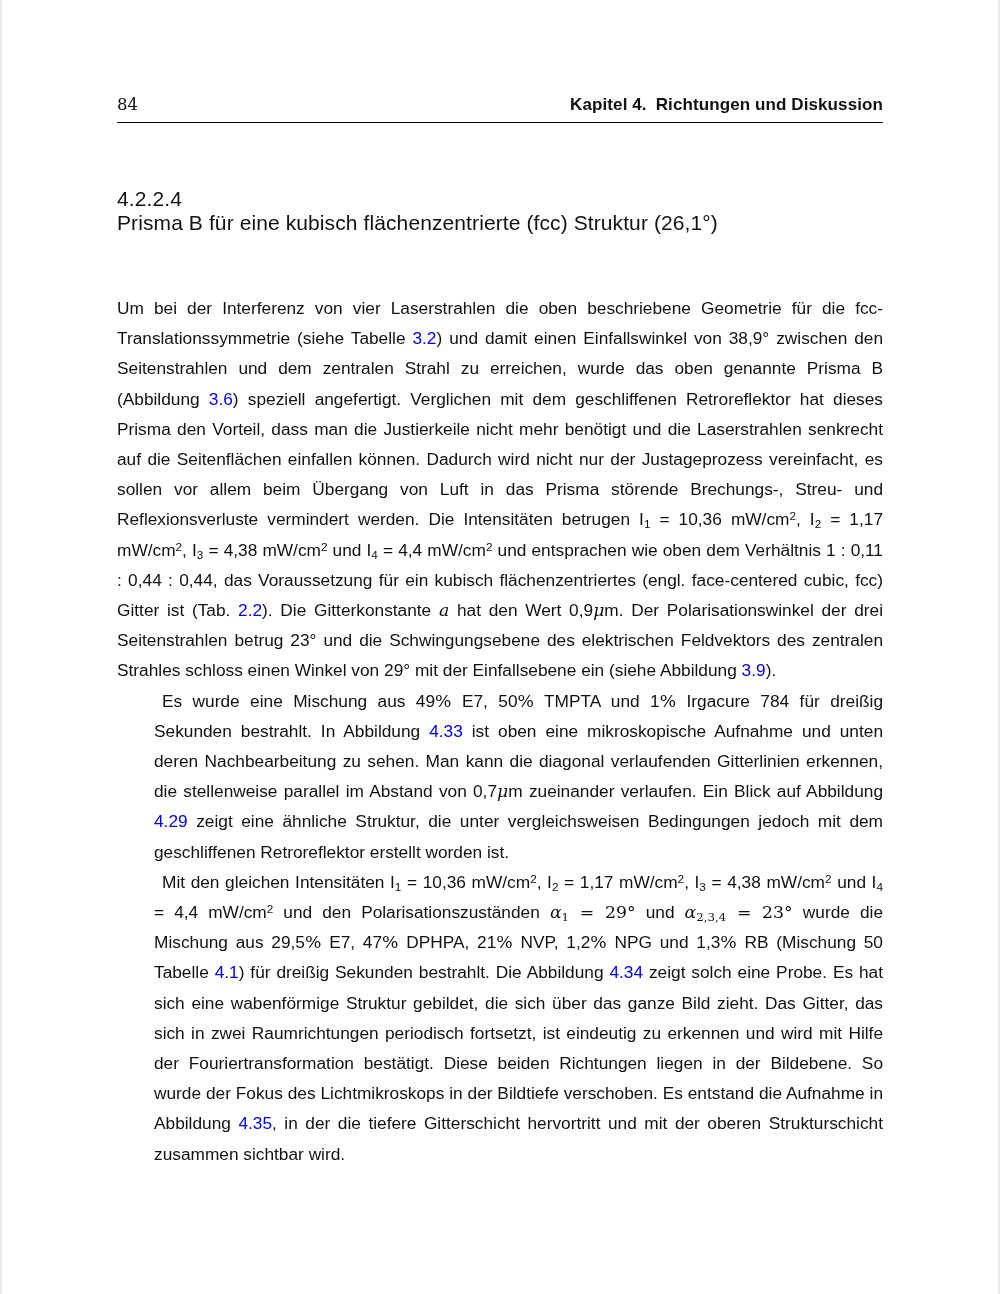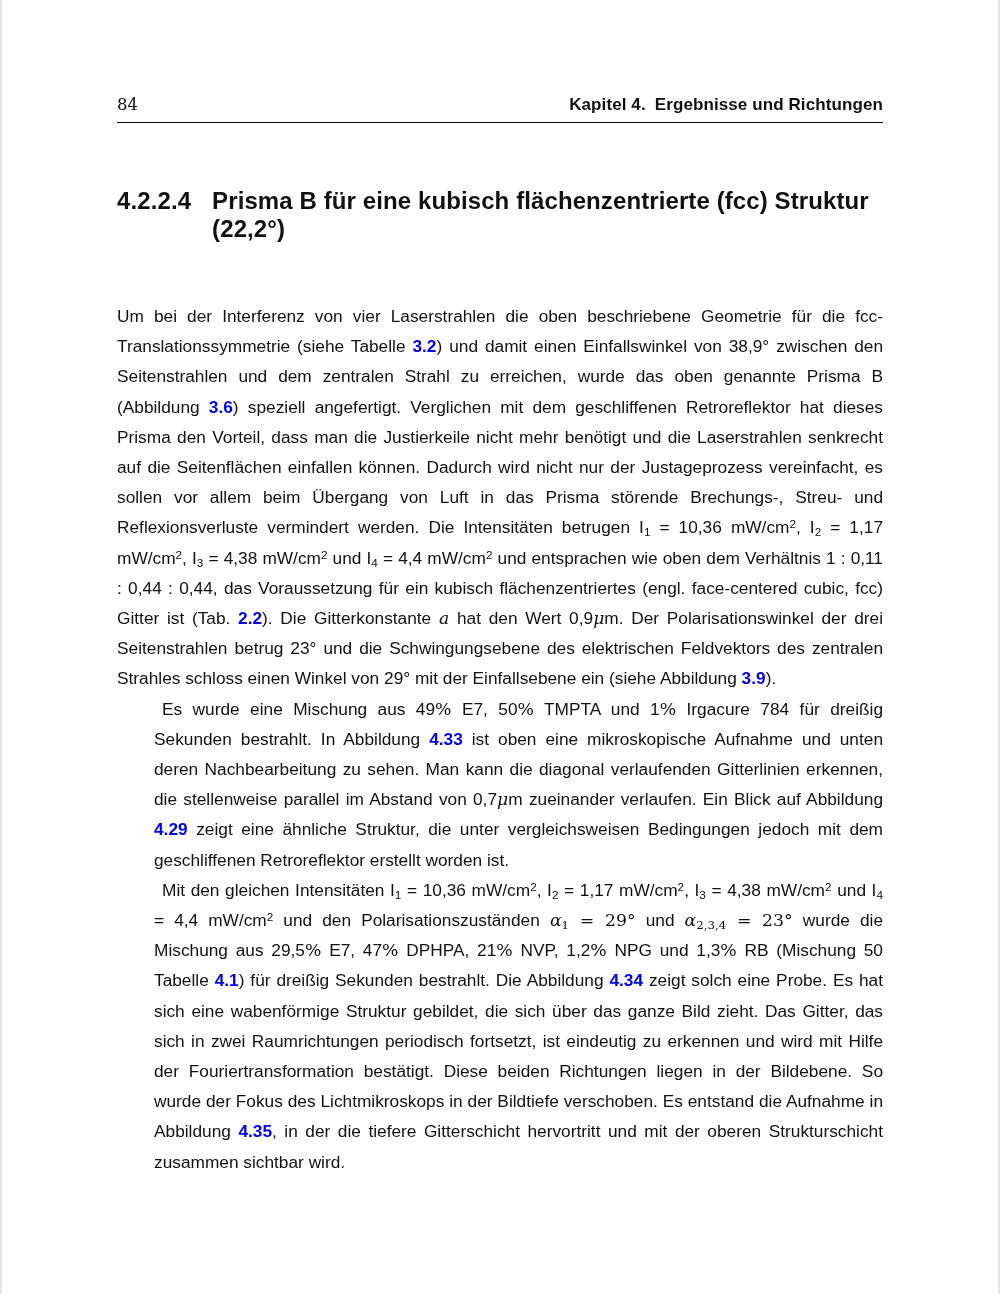--- a/index.html
+++ b/index.html
@@ -35,41 +35,41 @@
     letter-spacing: 0.1px;
   }
   .running-head .rh-chapter { margin-right: 9px; margin-top: 16px; }
   .header-rule {
     border: none;
     border-top: 1px solid var(--rule, #000000);
     margin: 7px 0 0 0;
   }
   .section-heading {
     margin: 64px 0 0 0;
-    font-size: 24px;
-    font-weight: bold;
+    font-size: 21px;
+    font-weight: normal;
     letter-spacing: 0.1px;
     display: flex;
+    flex-direction: column;
   }
   .section-heading .sec-number { margin-right: 21px; }
   .body-text {
     margin-top: 58px;
     font-size: 17.3px;
     line-height: 30.2px;
     text-align: justify;
     hyphens: auto;
     -webkit-hyphens: auto;
   }
   .para { margin: 0; }
   .para.indent { text-indent: 8px; margin-left: 37px; }
   .rn { white-space: pre-wrap; }
   .link {
     color: var(--link, #0000ee);
     cursor: pointer;
-    font-weight: bold;
   }
   .sub {
     font-size: 68%;
     vertical-align: -0.22em;
     line-height: 0;
   }
   .sup {
     font-size: 68%;
     vertical-align: 0.45em;
     line-height: 0;
@@ -81,29 +81,29 @@
   }
 </style>
 </head>
 <body>
 
 <div class="page">
 
   <header class="page-header">
     <span class="page-number">84</span>
     <span class="running-head">
-      <span class="rh-chapter">Kapitel 4.</span><span>Ergebnisse und Richtungen</span>
+      <span class="rh-chapter">Kapitel 4.</span><span>Richtungen und Diskussion</span>
     </span>
   </header>
 
   <hr class="header-rule">
 
   <h2 class="section-heading">
     <span class="sec-number">4.2.2.4</span>
-    <span class="sec-title">Prisma B für eine kubisch flächenzentrierte (fcc) Struktur (22,2°)</span>
+    <span class="sec-title">Prisma B für eine kubisch flächenzentrierte (fcc) Struktur (26,1°)</span>
   </h2>
 
   <main class="body-text">
     <p class="para"><span class="rn">Um bei der Interferenz von vier Laserstrahlen die oben beschriebene Geometrie für die fcc-Translationssymmetrie (siehe Tabelle </span><span class="rn link">3.2</span><span class="rn">) und damit einen Einfallswinkel von 38,9° zwischen den Seitenstrahlen und dem zentralen Strahl zu erreichen, wurde das oben genannte Prisma B (Abbildung </span><span class="rn link">3.6</span><span class="rn">) speziell angefertigt. Verglichen mit dem geschliffenen Retroreflektor hat dieses Prisma den Vorteil, dass man die Justierkeile nicht mehr benötigt und die Laserstrahlen senkrecht auf die Seitenflächen einfallen können. Dadurch wird nicht nur der Justageprozess vereinfacht, es sollen vor allem beim Übergang von Luft in das Prisma störende Brechungs-, Streu- und Reflexionsverluste vermindert werden. Die Intensitäten betrugen I</span><span class="rn sub">1</span><span class="rn"> = 10,36 mW/cm</span><span class="rn sup">2</span><span class="rn">, I</span><span class="rn sub">2</span><span class="rn"> = 1,17 mW/cm</span><span class="rn sup">2</span><span class="rn">, I</span><span class="rn sub">3</span><span class="rn"> = 4,38 mW/cm</span><span class="rn sup">2</span><span class="rn"> und I</span><span class="rn sub">4</span><span class="rn"> = 4,4 mW/cm</span><span class="rn sup">2</span><span class="rn"> und entsprachen wie oben dem Verhältnis 1 : 0,11 : 0,44 : 0,44, das Voraussetzung für ein kubisch flächenzentriertes (engl. face-centered cubic, fcc) Gitter ist (Tab. </span><span class="rn link">2.2</span><span class="rn">). Die Gitterkonstante </span><span class="rn mi">a</span><span class="rn"> hat den Wert 0,9</span><span class="rn mi">μ</span><span class="rn">m. Der Polarisationswinkel der drei Seitenstrahlen betrug 23° und die Schwingungsebene des elektrischen Feldvektors des zentralen Strahles schloss einen Winkel von 29° mit der Einfallsebene ein (siehe Abbildung </span><span class="rn link">3.9</span><span class="rn">).</span></p>
     <p class="para indent"><span class="rn">Es wurde eine Mischung aus 49</span><span class="rn sym">%</span><span class="rn"> E7, 50</span><span class="rn sym">%</span><span class="rn"> TMPTA und 1</span><span class="rn sym">%</span><span class="rn"> Irgacure 784 für dreißig Sekunden bestrahlt. In Abbildung </span><span class="rn link">4.33</span><span class="rn"> ist oben eine mikroskopische Aufnahme und unten deren Nachbearbeitung zu sehen. Man kann die diagonal verlaufenden Gitterlinien erkennen, die stellenweise parallel im Abstand von 0,7</span><span class="rn mi">μ</span><span class="rn">m zueinander verlaufen. Ein Blick auf Abbildung </span><span class="rn link">4.29</span><span class="rn"> zeigt eine ähnliche Struktur, die unter vergleichsweisen Bedingungen jedoch mit dem geschliffenen Retroreflektor erstellt worden ist.</span></p>
     <p class="para indent"><span class="rn">Mit den gleichen Intensitäten I</span><span class="rn sub">1</span><span class="rn"> = 10,36 mW/cm</span><span class="rn sup">2</span><span class="rn">, I</span><span class="rn sub">2</span><span class="rn"> = 1,17 mW/cm</span><span class="rn sup">2</span><span class="rn">, I</span><span class="rn sub">3</span><span class="rn"> = 4,38 mW/cm</span><span class="rn sup">2</span><span class="rn"> und I</span><span class="rn sub">4</span><span class="rn"> = 4,4 mW/cm</span><span class="rn sup">2</span><span class="rn"> und den Polarisationszuständen </span><span class="rn mi">α</span><span class="rn sym sub">1</span><span class="rn sym"> = 29°</span><span class="rn"> und </span><span class="rn mi">α</span><span class="rn sym sub">2,3,4</span><span class="rn sym"> = 23°</span><span class="rn"> wurde die Mischung aus 29,5</span><span class="rn sym">%</span><span class="rn"> E7, 47</span><span class="rn sym">%</span><span class="rn"> DPHPA, 21</span><span class="rn sym">%</span><span class="rn"> NVP, 1,2</span><span class="rn sym">%</span><span class="rn"> NPG und 1,3</span><span class="rn sym">%</span><span class="rn"> RB (Mischung 50 Tabelle </span><span class="rn link">4.1</span><span class="rn">) für dreißig Sekunden bestrahlt. Die Abbildung </span><span class="rn link">4.34</span><span class="rn"> zeigt solch eine Probe. Es hat sich eine wabenförmige Struktur gebildet, die sich über das ganze Bild zieht. Das Gitter, das sich in zwei Raumrichtungen periodisch fortsetzt, ist eindeutig zu erkennen und wird mit Hilfe der Fouriertransformation bestätigt. Diese beiden Richtungen liegen in der Bildebene. So wurde der Fokus des Lichtmikroskops in der Bildtiefe verschoben. Es entstand die Aufnahme in Abbildung </span><span class="rn link">4.35</span><span class="rn">, in der die tiefere Gitterschicht hervortritt und mit der oberen Strukturschicht zusammen sichtbar wird.</span></p>
   </main>
 
 </div>
 

